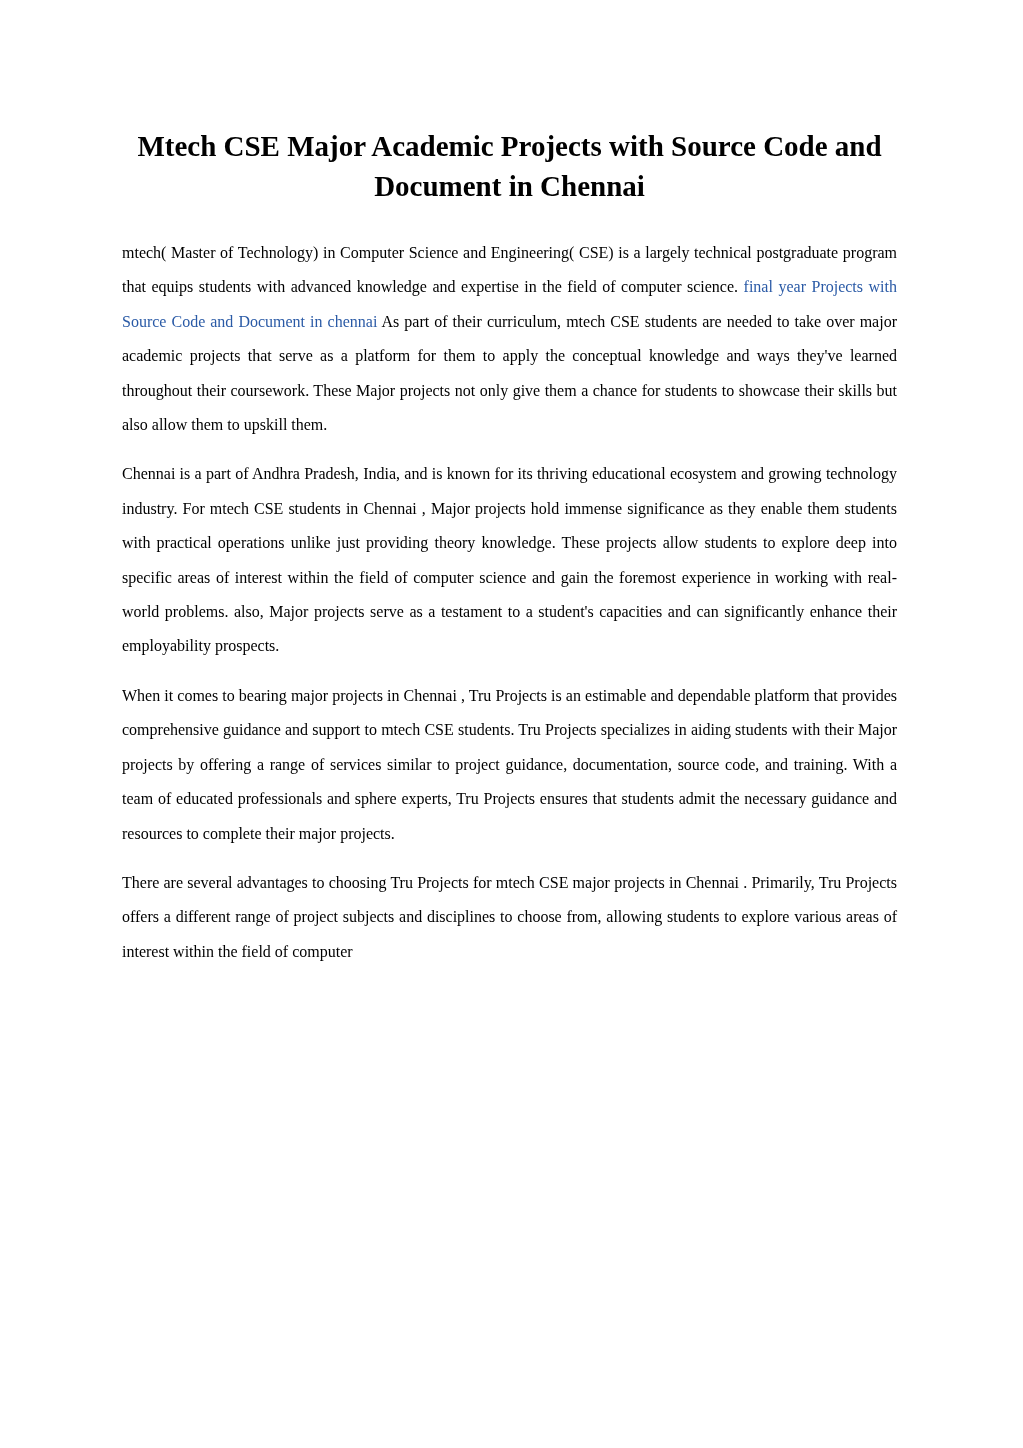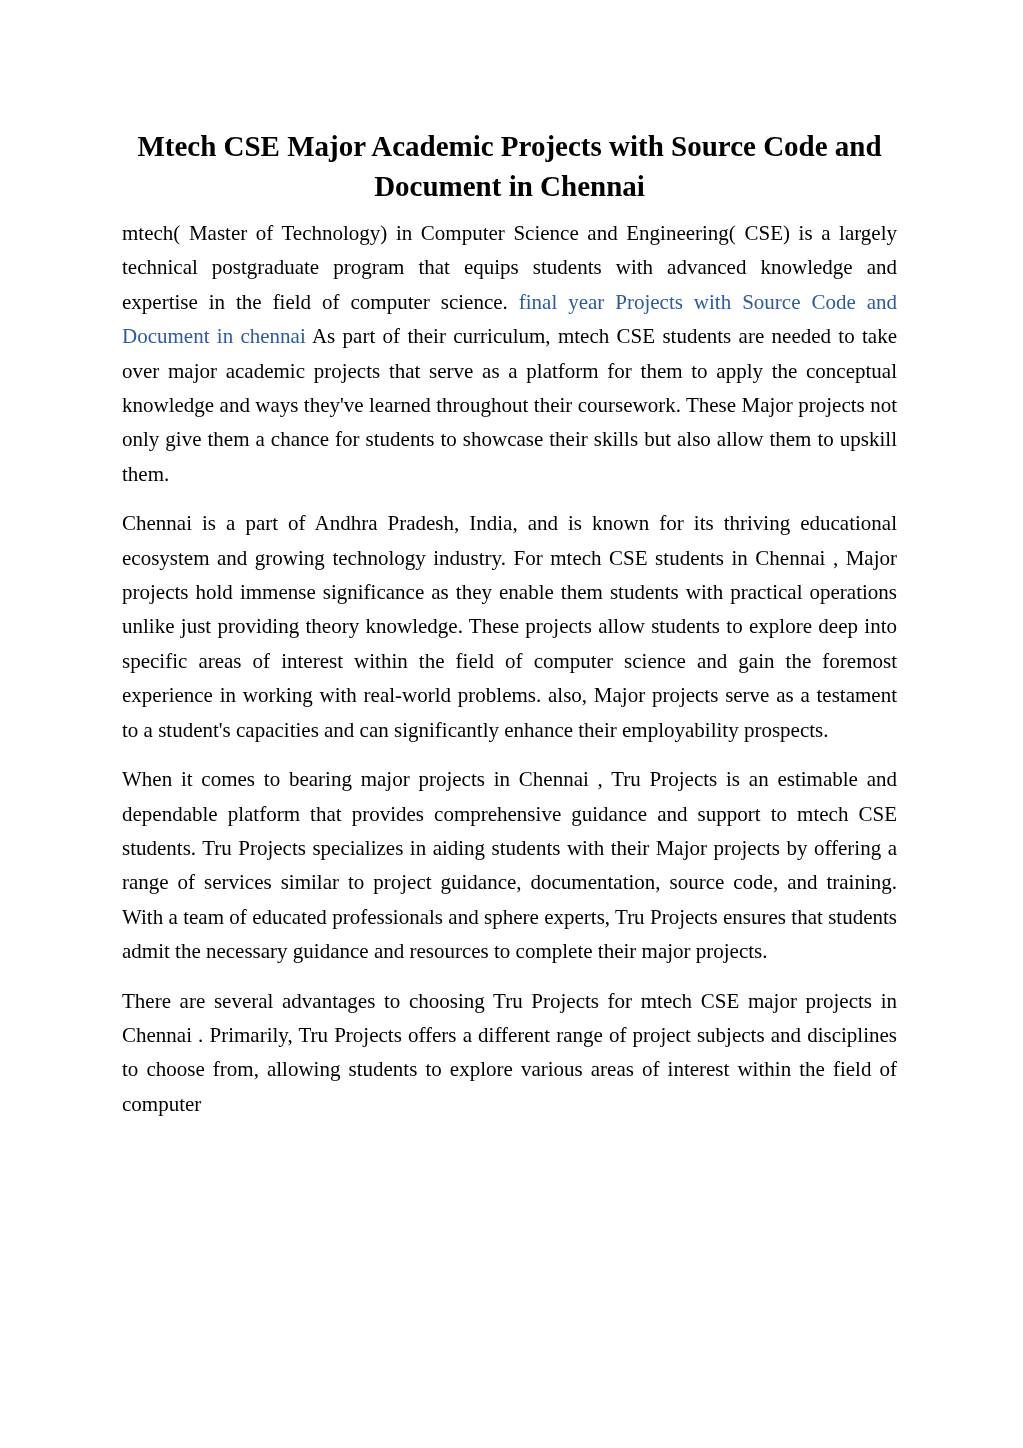--- a/index.html
+++ b/index.html
@@ -19,25 +19,25 @@
     width: 1023px;
     height: 1448px;
     padding: 126px 126px 0 122px;
     background: #ffffff;
   }
   .title {
     font-size: 29px;
     line-height: 40px;
     font-weight: bold;
     text-align: center;
-    margin: 0 0 10px 0;
+    margin: 0 0 30px 0;
     color: #000000;
   }
   .para {
-    font-size: 21px;
+    font-size: 16px;
     line-height: 34.4px;
     text-align: justify;
     margin: 0 0 15px 0;
     color: #000000;
   }
   .doc-link {
     text-decoration: none;
     cursor: pointer;
   }
 </style>

